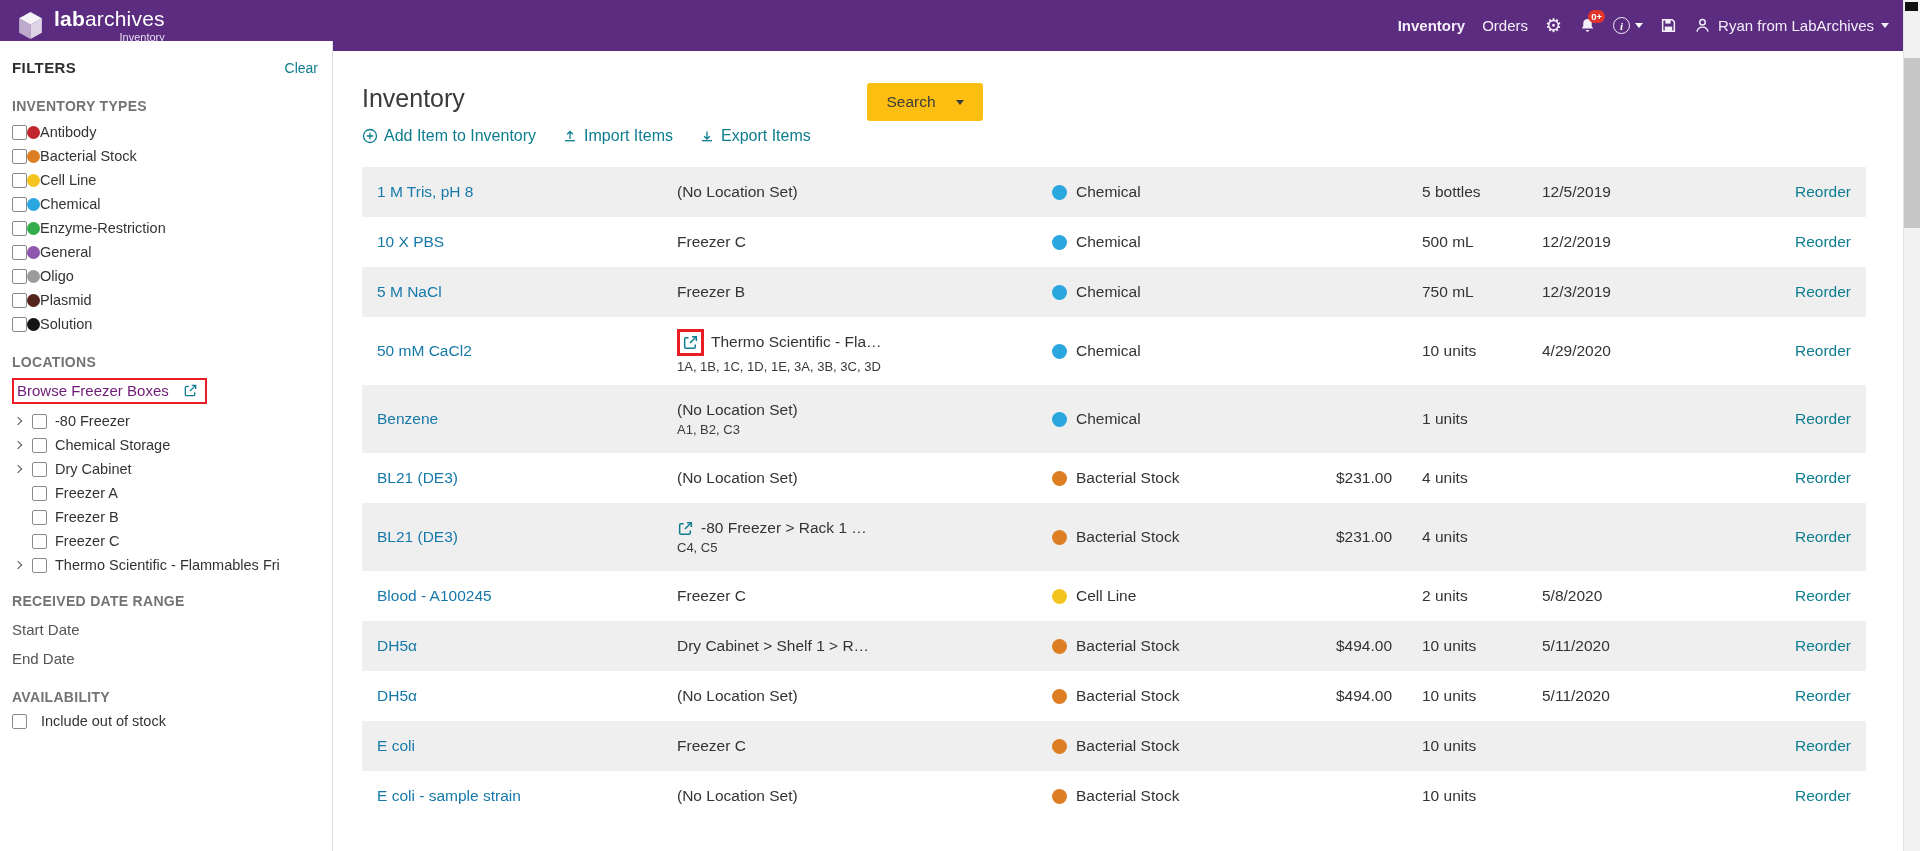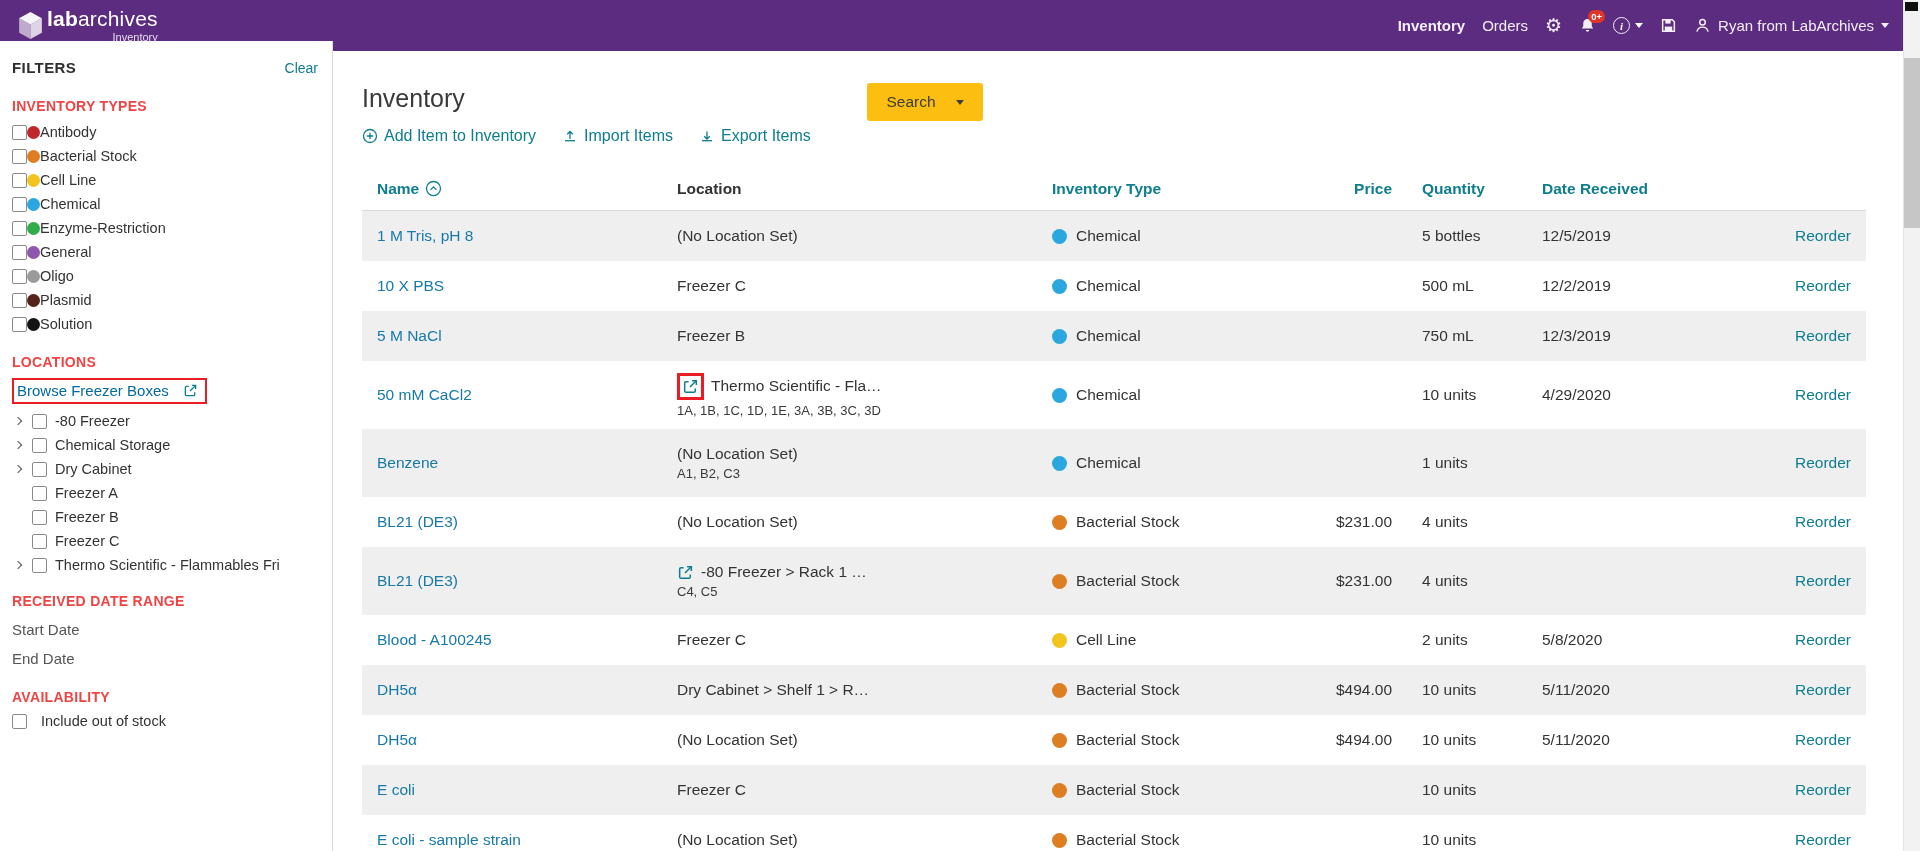--- a/index.html
+++ b/index.html
@@ -2,21 +2,21 @@
 <html><head>
 <meta charset="utf-8">
 <style>
   * { margin:0; padding:0; box-sizing:border-box; }
   html,body { width:1920px; height:851px; overflow:hidden; background:#fff;
     font-family:"Liberation Sans","DejaVu Sans",sans-serif; color:#333; }
 
   
   .topbar { position:absolute; left:0; top:0; right:17px; height:51px; background:#5b2c7f;
     display:flex; align-items:center; justify-content:space-between; padding:0 14px 0 16px; }
-  .brand { display:flex; align-items:center; gap:2px; }
+  .brand { display:flex; align-items:center; gap:9px; }
   .brand-text { display:flex; flex-direction:column; align-items:flex-end; line-height:1; }
   .wordmark { color:#fff; font-size:21px; letter-spacing:.2px; }
   .wordmark .w-lab { font-weight:700; }
   .wordmark .w-archives { font-weight:400; }
   .brand-sub { color:#e9ddf2; font-size:11px; margin-top:3px; }
   .topnav { display:flex; align-items:center; gap:17px; color:#f4eef9; font-size:15px; }
   .topnav a { color:#f4eef9; text-decoration:none; }
   .nav-strong { font-weight:600; }
   .icon-btn { display:inline-flex; align-items:center; position:relative; color:#fff; }
   .gear-char { font-family:"DejaVu Sans",sans-serif; font-size:19px; line-height:1; color:#f4eef9; }
@@ -28,30 +28,30 @@
   .caret { width:0; height:0; border-left:4px solid transparent; border-right:4px solid transparent;
     border-top:5px solid currentColor; display:inline-block; }
   .user-chip { display:inline-flex; align-items:center; gap:7px; }
 
   
   .sidebar { position:absolute; top:41px; left:0; width:333px; bottom:0; background:#fff;
     border-right:1px solid #ddd; padding:18px 14px 0 12px; overflow:hidden; }
   .filters-head { display:flex; align-items:center; justify-content:space-between; }
   .filters-title { font-size:15px; font-weight:700; letter-spacing:.4px; color:#2e2e2e; }
   .clear-link { font-size:14px; color:#0d7d8f; text-decoration:none; }
-  .side-title { font-size:14px; font-weight:700; letter-spacing:.3px; color:#ef4444; }
+  .side-title { font-size:14px; font-weight:700; letter-spacing:.3px; color:#737373; }
   .mt-it { margin-top:22px; } .mt-loc { margin-top:18px; } .mt-date { margin-top:16px; } .mt-avail { margin-top:22px; }
   .type-list { margin-top:6px; }
   .type-row { height:24px; display:flex; align-items:center; }
   .cb { width:15px; height:15px; border:1px solid #8a8a8a; border-radius:2px; background:#fff; flex:0 0 auto; }
   .dot13 { width:13px; height:13px; border-radius:50%; flex:0 0 auto; }
   .type-label { font-size:14.5px; color:#333; }
   .browse-wrap { margin-top:8px; }
   .annotation-outline { display:inline-flex; align-items:center; border:2.5px solid #ea1c24; padding:2px 7px 3px 3px; }
-  .browse-link { font-size:15px; color:#0369a1; text-decoration:none; display:inline-flex; align-items:center; gap:14px;justify-content:space-between; }
+  .browse-link { font-size:15px; color:#701a75; text-decoration:none; display:inline-flex; align-items:center; gap:14px;justify-content:space-between; }
   .tree { margin-top:5px; }
   .tree-row { height:24px; display:flex; align-items:center; gap:8px; white-space:nowrap; overflow:hidden; }
   .chev-slot { width:12px; display:inline-flex; justify-content:center; flex:0 0 auto; }
   .tree-chev { width:6px; height:6px; border-right:1.6px solid #555; border-bottom:1.6px solid #555;
     transform:rotate(-45deg); display:inline-block; }
   .tree-label { font-size:14.5px; color:#333; }
   .date-input { display:block; border:none; outline:none; background:transparent; color:#555;
     font-size:15px; margin-top:12px; width:200px; font-family:inherit; }
   .date-input::placeholder { color:#555; }
   .avail-row { margin-top:8px; display:flex; align-items:center; gap:14px; font-size:14.5px; }
@@ -305,45 +305,20 @@
     </div>
     <div class="search-block">
       <button class="search-btn">
         <span>Search</span>
         <span class="caret"></span>
       </button>
     </div>
   </div>
 
   <div class="table">
-    <div class="thead">
-      <div class="th th-name">
-        <a href="#">
-          <span>Name</span>
-          <svg width="17" height="17" viewBox="0 0 16 16">
-            <circle cx="8" cy="8" r="6.6" fill="none" stroke="currentColor" stroke-width="1.2"></circle>
-            <path d="M5.2 9.3L8 6.5l2.8 2.8" fill="none" stroke="currentColor" stroke-width="1.2"></path>
-          </svg>
-        </a>
-      </div>
-      <div class="th th-loc">Location</div>
-      <div class="th th-type">
-          <a href="#">Inventory Type</a>
-        </div>
-      <div class="th th-price">
-          <a href="#">Price</a>
-        </div>
-      <div class="th th-qty">
-          <a href="#">Quantity</a>
-        </div>
-      <div class="th th-date">
-          <a href="#">Date Received</a>
-        </div>
-      <div class="th th-reorder"></div>
-    </div>
 
     <div class="trow alt">
       <div class="td td-name">
           <a href="#" class="name-link">1 M Tris, pH 8</a>
         </div>
       <div class="td td-loc">
           <div class="loc-stack">
             <div class="loc-line">
               <span>(No Location Set)</span>
             </div>

